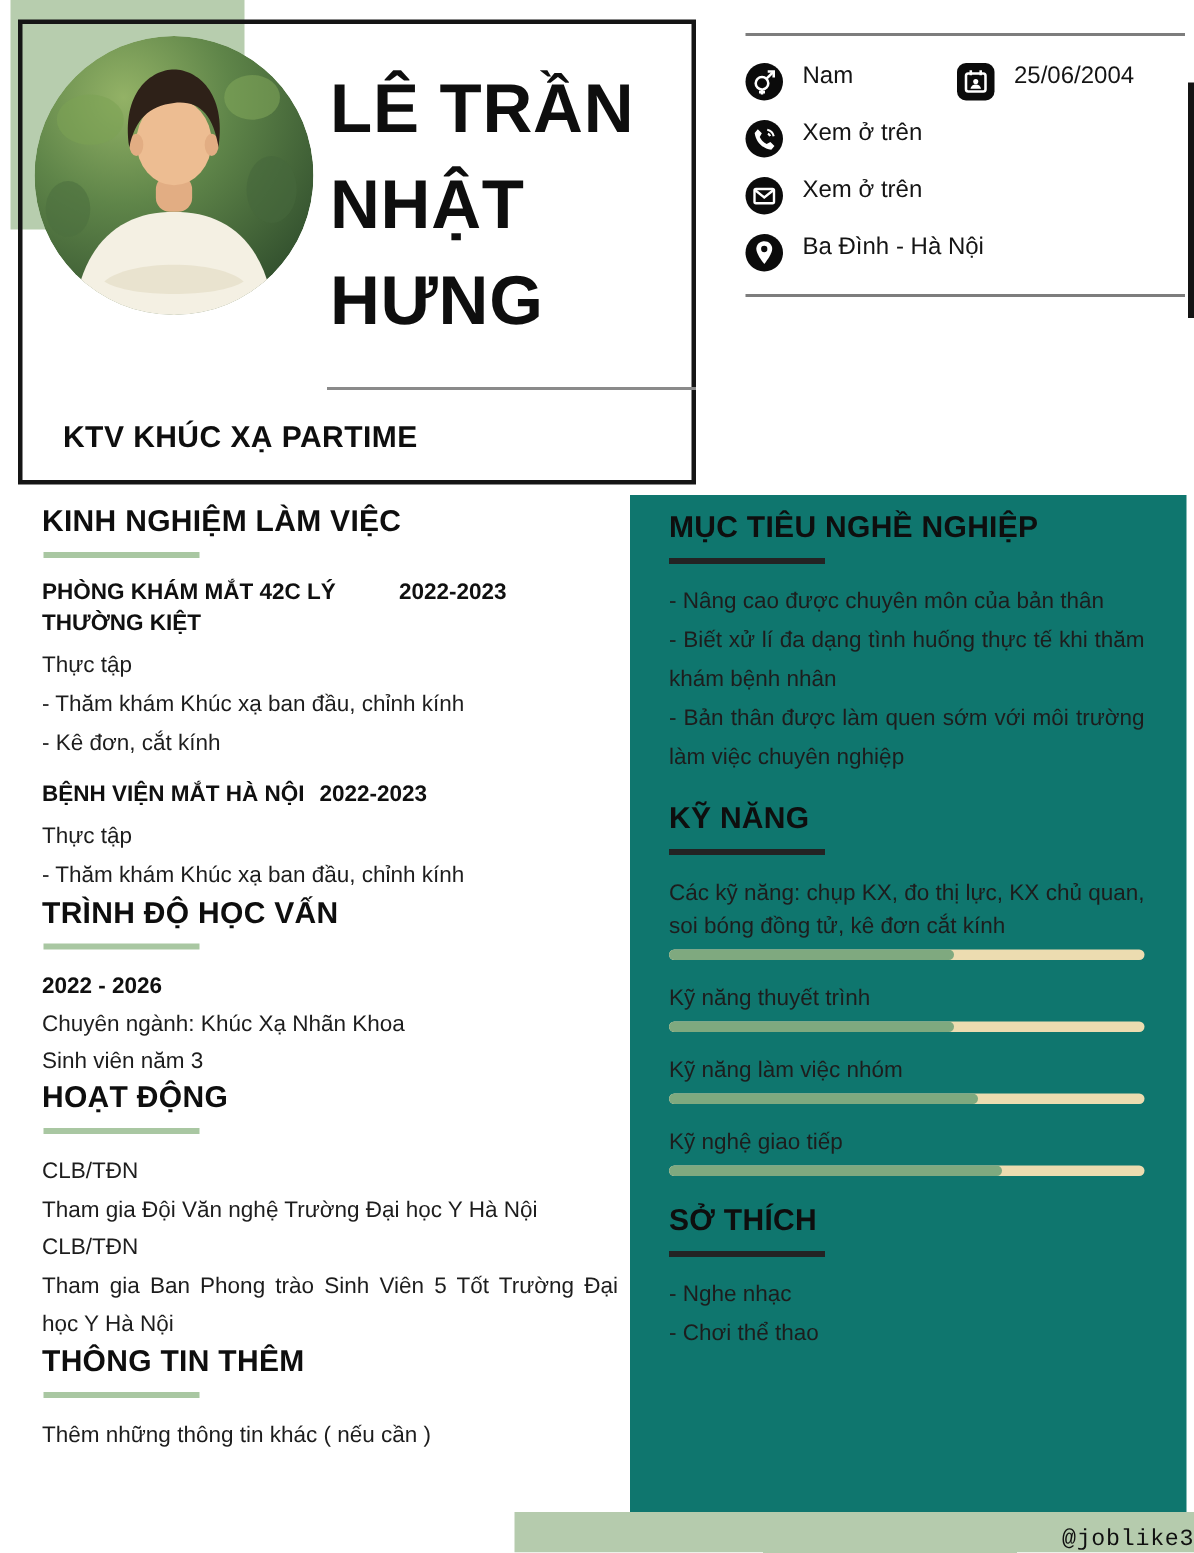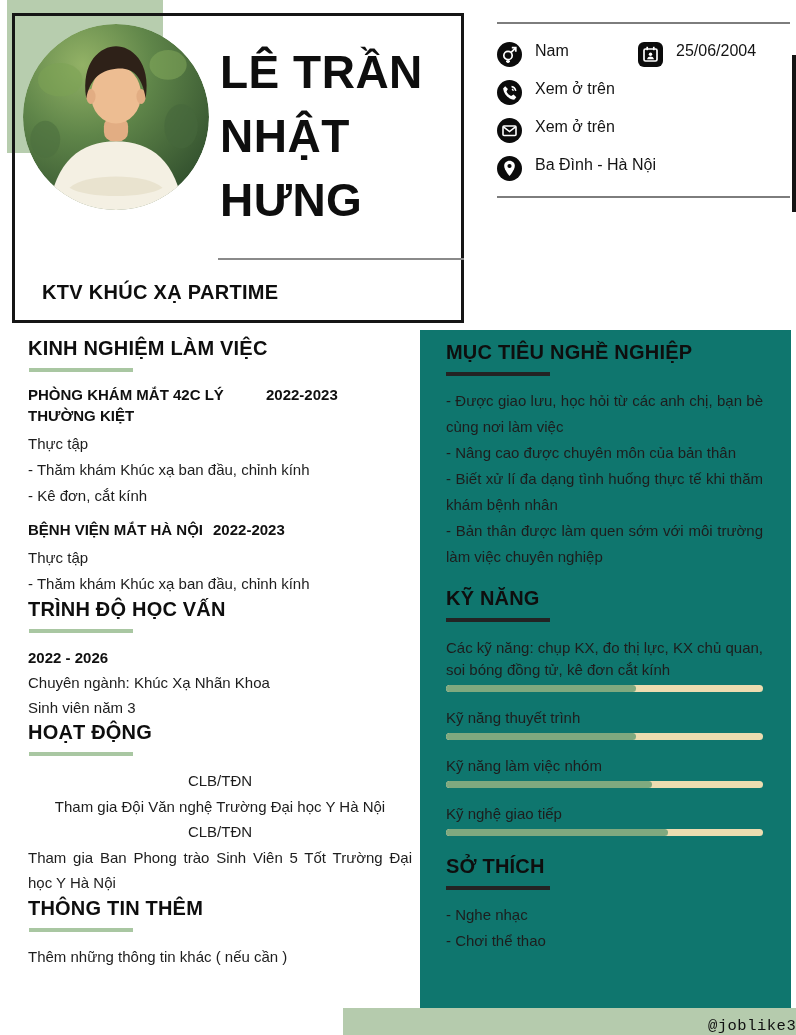--- a/index.html
+++ b/index.html
@@ -36,21 +36,21 @@
   .rule.dark{background:#232323;margin-left:0;}
   .txt{font-size:15px;line-height:26px;color:#1d1d1d;margin:0;}
   .txt.just{text-align:justify;}
   .bold15{font-weight:700;font-size:15px;line-height:21px;color:#101010;}
   .job-head{display:flex;gap:10px;margin-top:2px;}
   .job-org{max-width:228px;}
   .job-period{white-space:nowrap;}
   .job-role{margin:5px 0 0 0;}
   .sec-gap{margin-top:14px;}
   .edu-line{line-height:25px;}
-  .act-line{line-height:25.5px;text-align:center;}
+  .act-line{line-height:25.5px;}
   
   .skill-label{font-size:15px;line-height:22px;color:#1d1d1d;margin:0;}
   .skill-label.just{text-align:justify;}
   .bar{height:7px;border-radius:4px;background:#ecdcb0;margin:4px 0 7px 0;overflow:hidden;}
   .bar .fill{height:100%;border-radius:4px;background:#7fa97f;}
   .skill-block{margin-bottom:0;margin-top:15px;}
   
   .footer-bar{position:absolute;left:343px;top:1008px;width:542px;height:27px;background:#b5cbad;display:flex;align-items:flex-end;justify-content:flex-end;padding-right:30px;box-sizing:border-box;}
   .footer-text{font-family:"Liberation Mono","DejaVu Sans Mono",monospace;font-size:15.5px;color:#101010;letter-spacing:.5px;}
 </style>
@@ -194,21 +194,20 @@
   <h2 class="sec sec-gap">THÔNG TIN THÊM</h2>
   <div class="rule green"></div>
   <p class="txt">Thêm những thông tin khác ( nếu cần )</p>
 
 </div>
 
 <div class="right-panel">
 
   <h2 class="sec">MỤC TIÊU NGHỀ NGHIỆP</h2>
   <div class="rule dark"></div>
-  <p class="txt just">- Được giao lưu, học hỏi từ các anh chị, bạn bè cùng nơi làm việc</p>
   <p class="txt">- Nâng cao được chuyên môn của bản thân</p>
   <p class="txt just">- Biết xử lí đa dạng tình huống thực tế khi thăm khám bệnh nhân</p>
   <p class="txt just">- Bản thân được làm quen sớm với môi trường làm việc chuyên nghiệp</p>
 
   <h2 class="sec" style="margin-top:16px;">KỸ NĂNG</h2>
   <div class="rule dark"></div>
 
   <div class="skill-block">
     <p class="skill-label just">Các kỹ năng: chụp KX, đo thị lực, KX chủ quan, soi bóng đồng tử, kê đơn cắt kính</p>
     <div class="bar">

